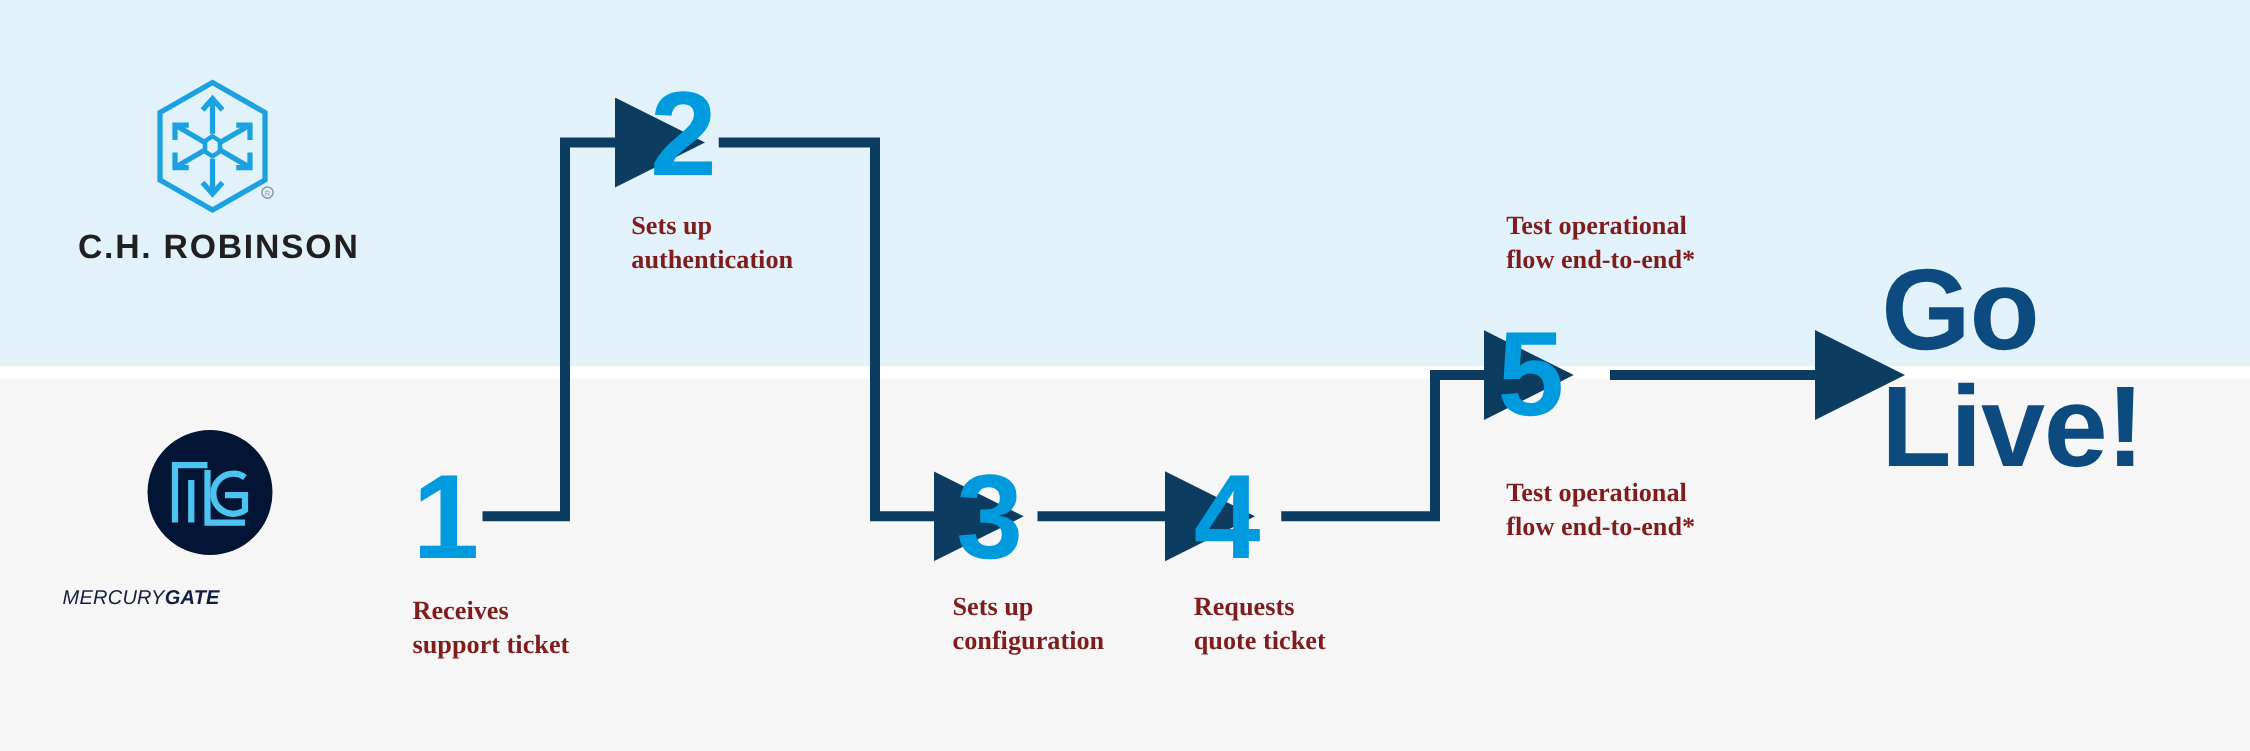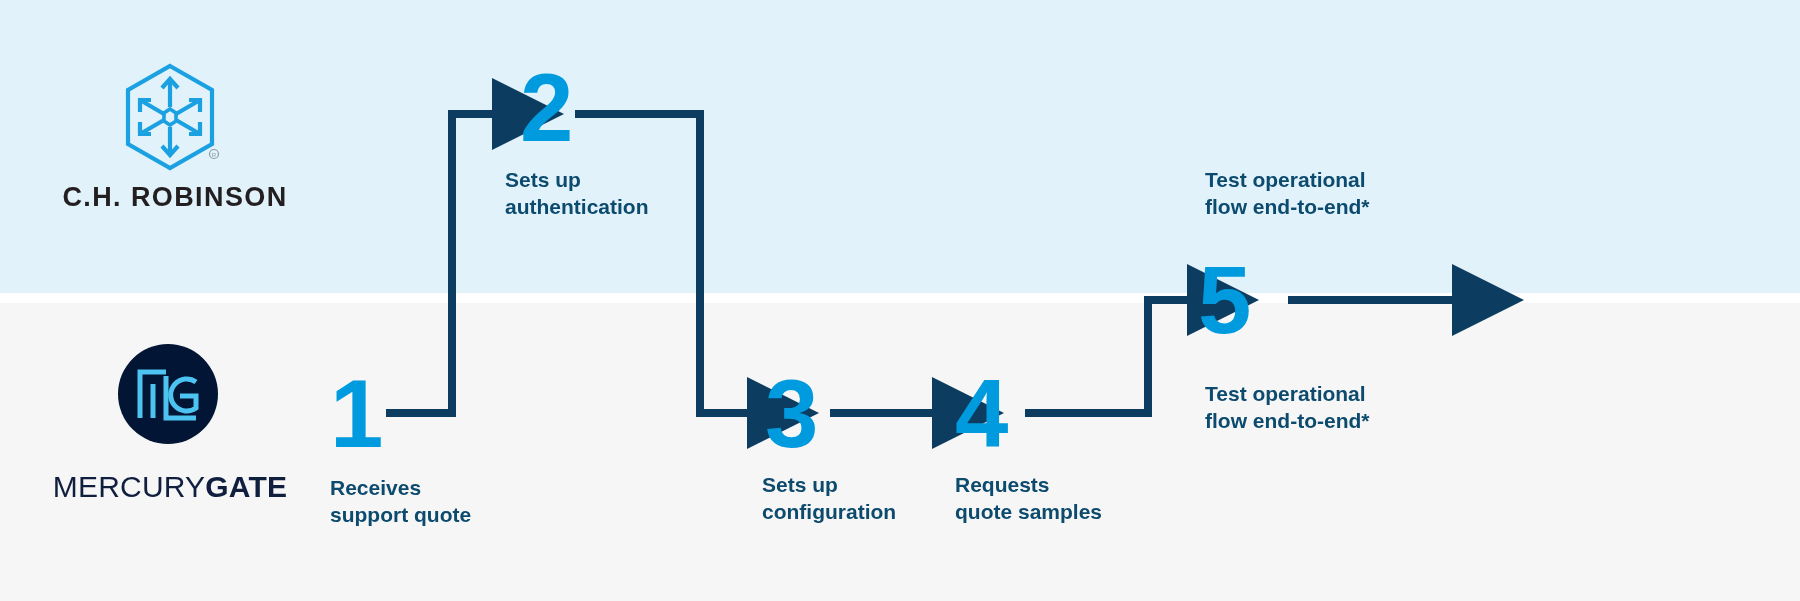--- a/index.html
+++ b/index.html
@@ -23,38 +23,39 @@
     position:absolute;left:60px;top:182px;width:230px;text-align:center;
     font-size:27px;font-weight:700;letter-spacing:1.4px;color:#231f20;
     font-family:"Liberation Sans",sans-serif;
   }
   .mg-circle{
     position:absolute;left:118px;top:344px;width:100px;height:100px;
     border-radius:50%;background:#021534;
   }
   .mg-mark{position:absolute;left:136px;top:366px;width:64px;height:56px;}
   .mg-word{
-    position:absolute;left:50px;top:470px;width:240px;text-align:center;
-    font-size:30px;letter-spacing:.2px;color:#111f3f;white-space:nowrap;
+    position:absolute;left:50px;top:470px;width:240px;
+    font-size:16px;letter-spacing:.2px;color:#111f3f;white-space:nowrap;
     font-family:"Liberation Sans",sans-serif;
+    font-style:italic;
   }
   .mg-word .light{font-weight:400;}
   .mg-word .bold{font-weight:800;}
 
   
   .num{
     position:absolute;color:#009ade;font-weight:700;
     font-family:"Liberation Sans",sans-serif;line-height:1;
   }
   .num.big{font-size:96px;}
 
   
   .cap{
-    position:absolute;color:#0c4a6e;font-weight:700;font-size:21px;line-height:1.28;
-    font-family:Liberation Sans, sans-serif;white-space:pre-line;
+    position:absolute;color:#7f1d1d;font-weight:700;font-size:21px;line-height:1.28;
+    font-family:Liberation Serif, serif;white-space:pre-line;
   }
 
   .golive{
     position:absolute;left:1505px;top:202px;width:260px;
     color:#0c4a80;font-weight:700;font-size:92px;line-height:1.02;
     font-family:"Liberation Sans",sans-serif;white-space:pre-line;letter-spacing:-1px;
   }
 
   .footnote{
     position:absolute;left:1380px;top:552px;
@@ -132,35 +133,37 @@
       <path d="M830,413 L940,413" marker-end="url(#ah)"></path>
 
       <path d="M1025,413 L1148,413 L1148,300 L1195,300" marker-end="url(#ah)"></path>
 
       <path d="M1288,300 L1460,300" marker-end="url(#ah)"></path>
     </g>
   </svg>
 
   <div class="num big" style="left:330px;top:366px;">1</div>
   <div class="cap" style="left:330px;top:475px;">Receives
-support quote</div>
+support ticket</div>
 
   <div class="num big" style="left:520px;top:60px;">2</div>
   <div class="cap" style="left:505px;top:167px;">Sets up
 authentication</div>
 
   <div class="num big" style="left:765px;top:366px;">3</div>
   <div class="cap" style="left:762px;top:472px;">Sets up
 configuration</div>
 
   <div class="num big" style="left:955px;top:366px;">4</div>
   <div class="cap" style="left:955px;top:472px;">Requests
-quote samples</div>
+quote ticket</div>
 
   <div class="num big" style="left:1198px;top:252px;">5</div>
   <div class="cap" style="left:1205px;top:167px;">Test operational
 flow end-to-end*</div>
   <div class="cap" style="left:1205px;top:381px;">Test operational
 flow end-to-end*</div>
 
+  <div class="golive">Go
+Live!</div>
 
 
 </div>
 
 </body></html>

